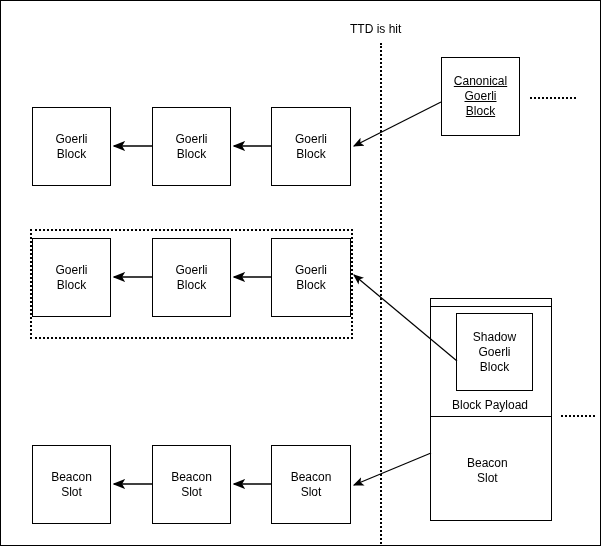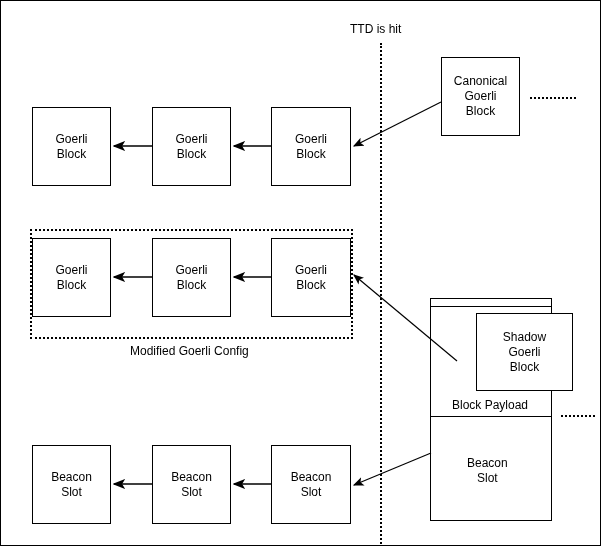--- a/index.html
+++ b/index.html
@@ -92,44 +92,43 @@
 
   <div class="box" style="left:31px; top:106px; width:79px; height:79px;">Goerli
 Block</div>
 
   <div class="box" style="left:151px; top:106px; width:79px; height:79px;">Goerli
 Block</div>
 
   <div class="box" style="left:270px; top:106px; width:80px; height:79px;">Goerli
 Block</div>
 
-  <div class="box" style="left:440px; top:56px; width:79px; height:79px;">Canonical
+  <div class="box" style="left:440px; top:56px; width:79px; height:79px;text-decoration:underline;">Canonical
 Goerli
 Block</div>
 
   <div class="dot-run" style="left:529px; top:96px; width:46px;"></div>
 
   <div class="dotted-rect" style="left:29px; top:228px; width:323px; height:110px;"></div>
 
   <div class="box" style="left:31px; top:237px; width:79px; height:79px;">Goerli
 Block</div>
 
   <div class="box" style="left:151px; top:237px; width:79px; height:79px;">Goerli
 Block</div>
 
   <div class="box" style="left:270px; top:237px; width:80px; height:79px;">Goerli
 Block</div>
 
-  <div class="label-free" style="left:129px; top:343px;">Modified Goerli Config</div>
 
   <div class="group-outer" style="left:429px; top:297px; width:122px; height:223px;"></div>
 
   <div class="divider" style="left:429px; top:305px; width:122px;"></div>
 
-  <div class="box" style="left:455px; top:312px; width:97px; height:78px;margin-left:20px;">Shadow
+  <div class="box" style="left:455px; top:312px; width:77px; height:78px;">Shadow
 Goerli
 Block</div>
 
   <div class="label-free" style="left:451px; top:397px;">Block Payload</div>
 
   <div class="divider" style="left:429px; top:415px; width:122px;"></div>
 
   <div class="label-free" style="left:466px; top:455px; text-align:center; white-space:pre-line;">Beacon
 Slot</div>
 

